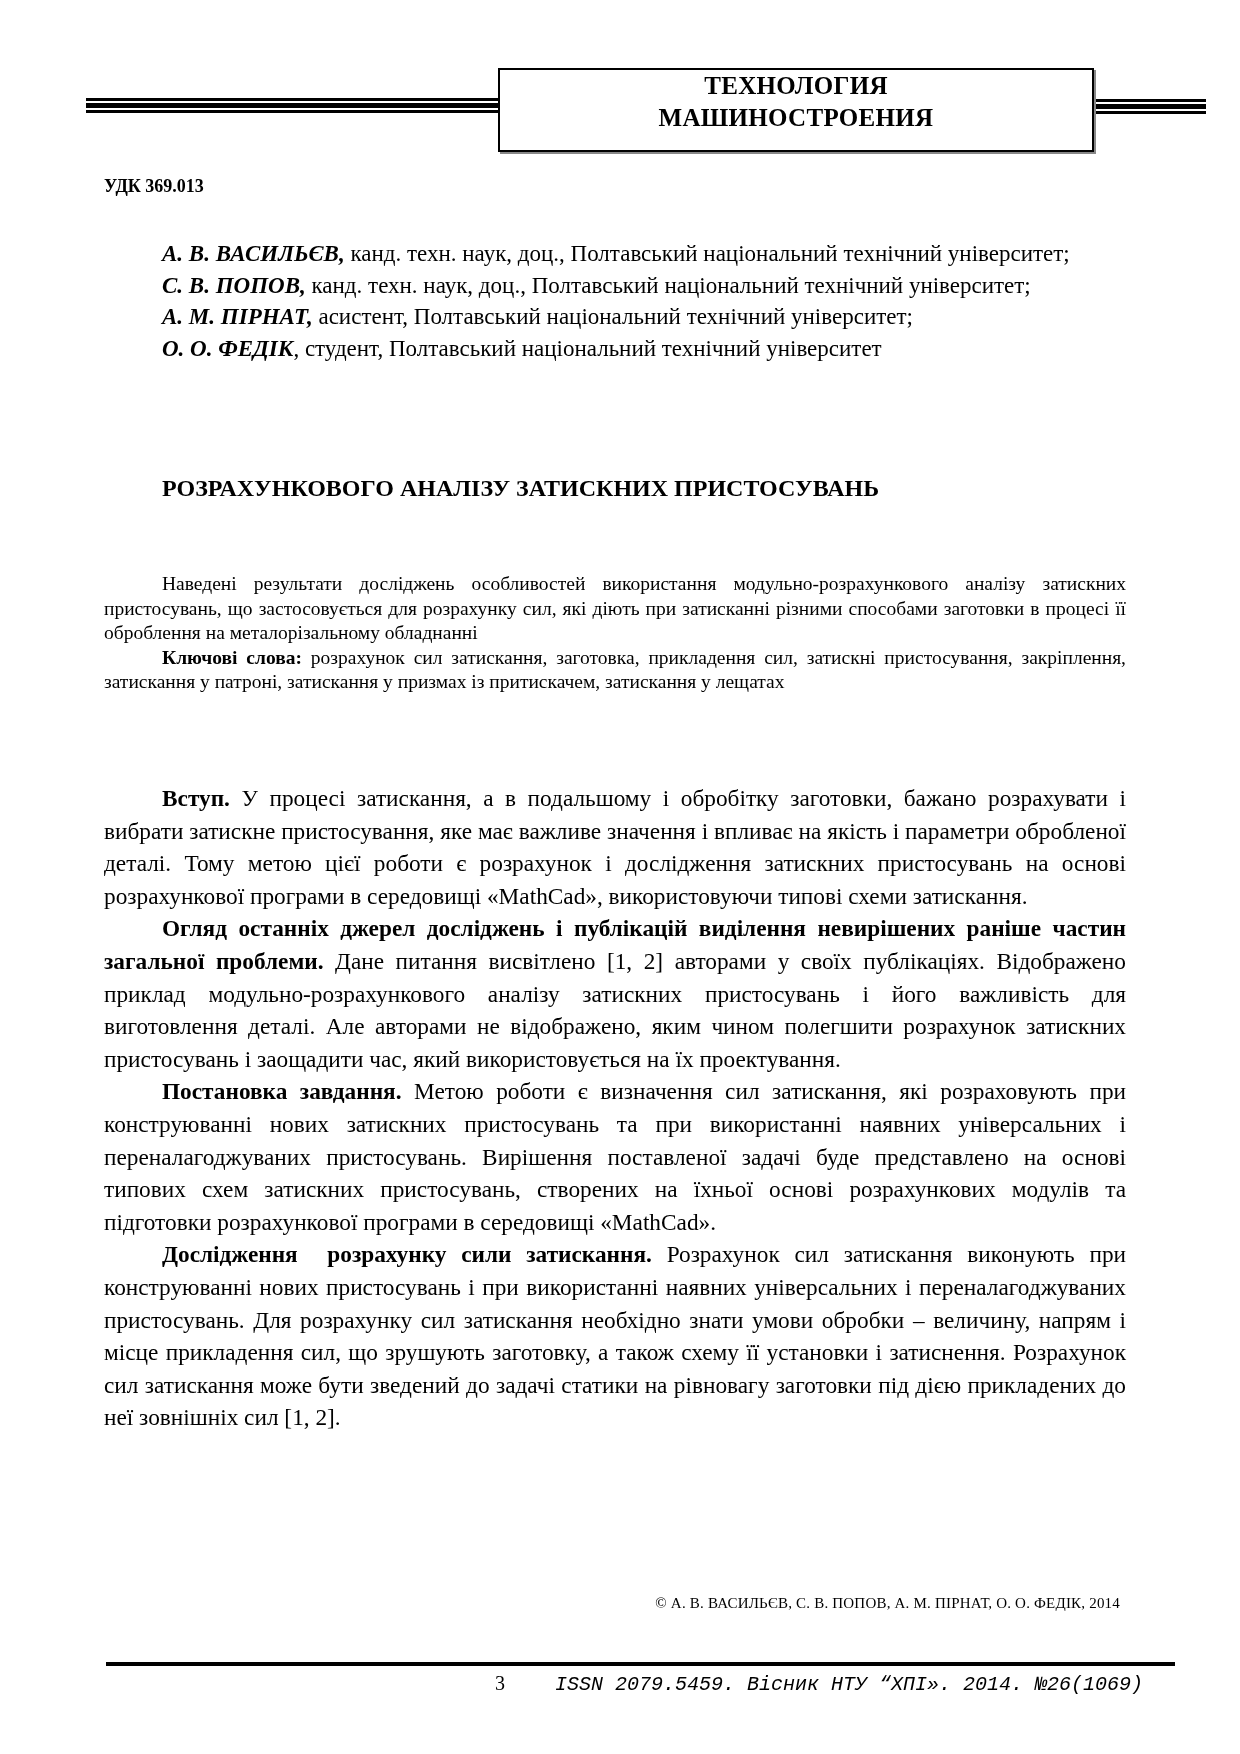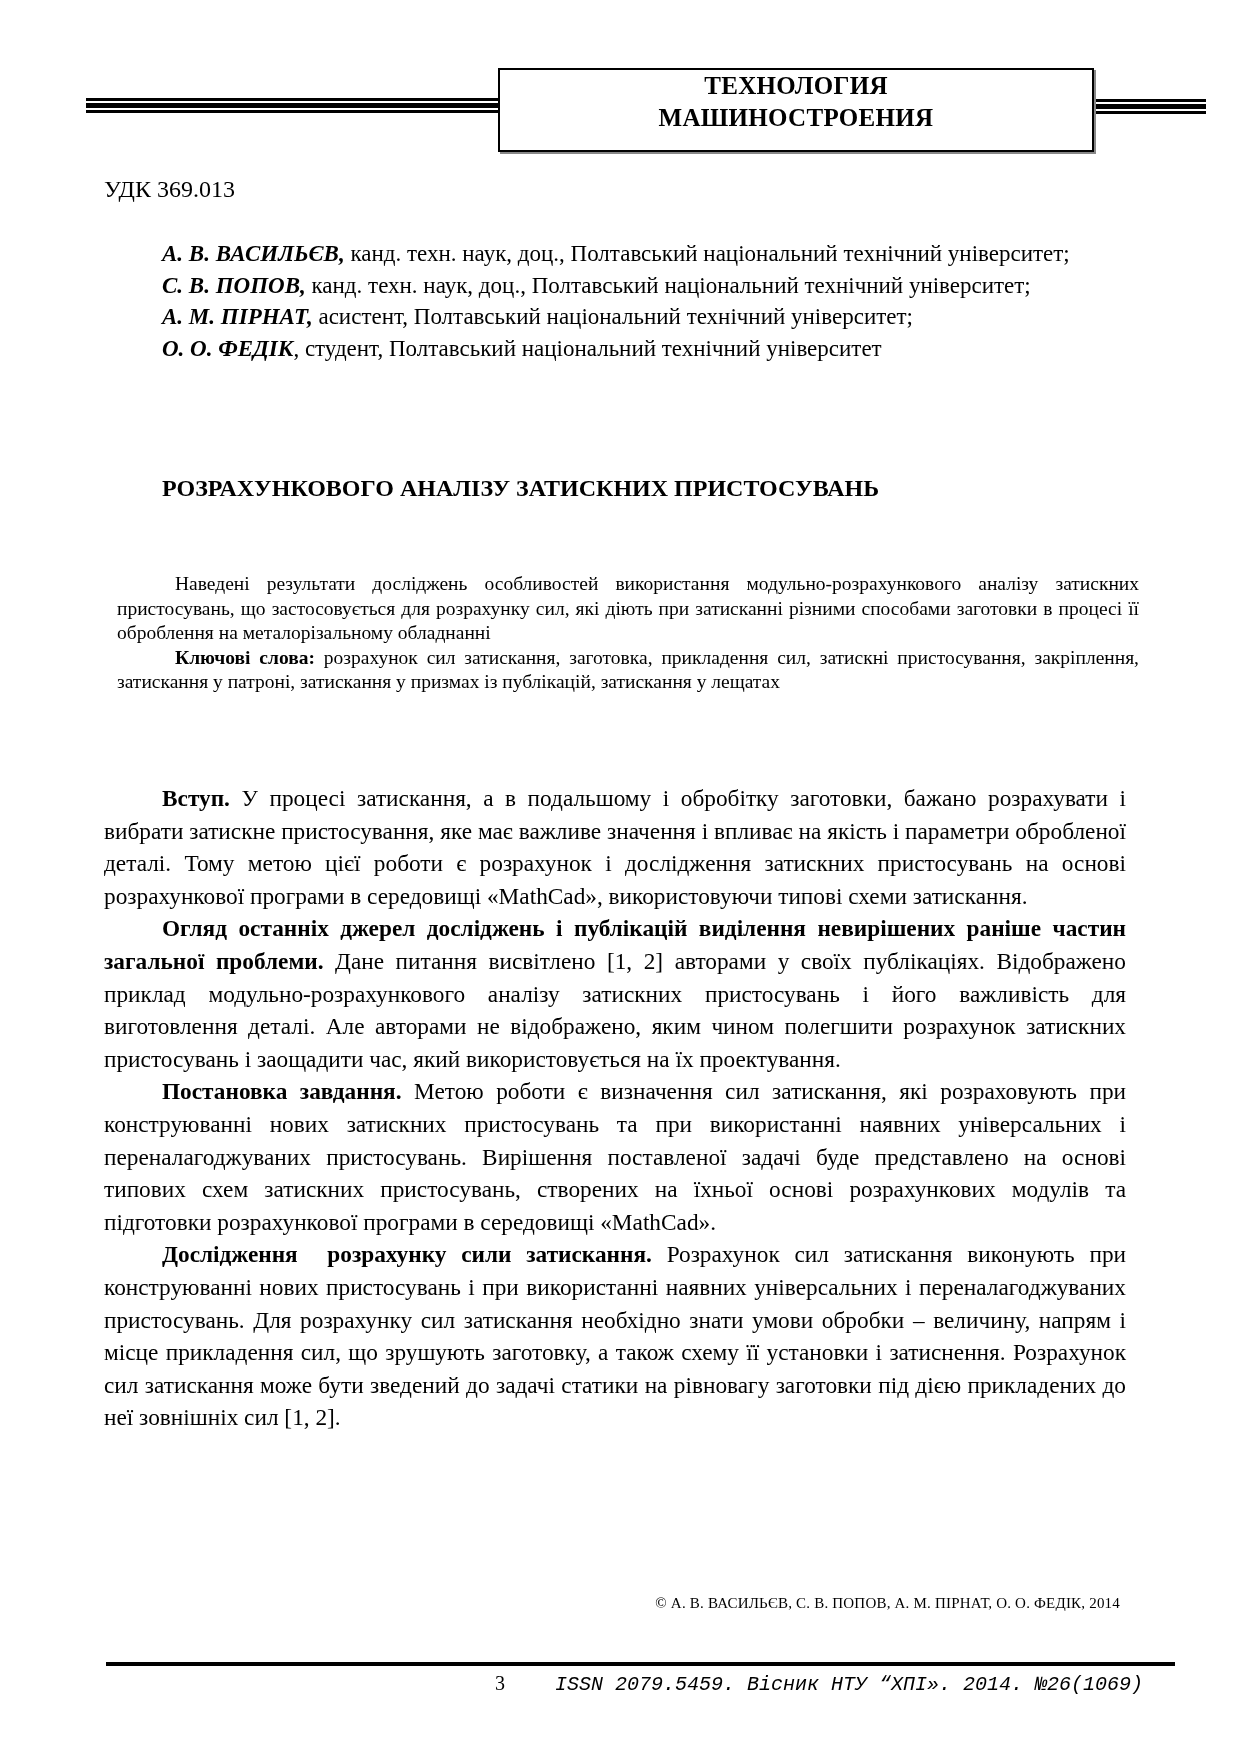--- a/index.html
+++ b/index.html
@@ -10,25 +10,25 @@
   .rule-group { position: absolute; }
   .rule-group .l1 { position: absolute; left: 0; right: 0; top: 0; height: 3px; background: #000; }
   .rule-group .l2 { position: absolute; left: 0; right: 0; top: 5px; height: 5px; background: #000; }
   .rule-group .l3 { position: absolute; left: 0; right: 0; top: 12px; height: 3px; background: #000; }
   .header-box {
     position: absolute; left: 498px; top: 68px; width: 596px; height: 84px;
     border: 2px solid #000; box-shadow: 2px 2px 0 #888; box-sizing: border-box; background: #fff;
     display: flex; flex-direction: column; align-items: center; 
     font-weight: bold; font-size: 25px; line-height: 32px; letter-spacing: 0.3px;
   }
-  .udk { position: absolute; left: 104px; top: 176px; font-weight: normal; font-size: 24px; }
+  .udk { position: absolute; left: 104px; top: 176px; font-weight: bold; font-size: 18px; }
   .authors { position: absolute; left: 162px; top: 238px; width: 980px; font-size: 23px; line-height: 31.5px; }
   .authors .name { font-weight: bold; font-style: italic; }
   .title { position: absolute; left: 162px; top: 472px; width: 960px; font-weight: bold; font-size: 24px; line-height: 32px; }
-  .abstract { position: absolute; left: 104px; top: 572px; width: 1022px; font-size: 19.5px; line-height: 24.5px; text-align: justify; margin-left: 13px; }
+  .abstract { position: absolute; left: 104px; top: 572px; width: 1022px; font-size: 19.5px; line-height: 24.5px; text-align: justify; }
   .abstract p { margin: 0; text-indent: 58px; }
   .abstract .kw-label { font-weight: bold; }
   .body-text { position: absolute; left: 104px; top: 782px; width: 1022px; font-size: 23.3px; line-height: 32.6px; text-align: justify; }
   .body-text p { margin: 0; text-indent: 58px; }
   .body-text b { font-weight: bold; }
   .copyright { position: absolute; right: 120px; top: 1595px; font-size: 15px; letter-spacing: 0.2px; }
   .footer-rule { position: absolute; left: 106px; top: 1662px; width: 1069px; height: 4px; background: #000; }
   .footer { position: absolute; left: 495px; top: 1672px; font-size: 20px; }
   .footer .page-num { display: inline-block; width: 60px; }
   .footer .journal { font-style: italic; font-family: Liberation Mono, monospace; }
@@ -68,21 +68,21 @@
     <span class="name">О. О. ФЕДІК</span><span>, студент, Полтавський національний технічний університет</span>
   </div>
 </div>
 
 <div class="title">
   <div>РОЗРАХУНКОВОГО АНАЛІЗУ ЗАТИСКНИХ ПРИСТОСУВАНЬ</div>
 </div>
 
 <div class="abstract">
   <p>Наведені результати досліджень особливостей використання модульно-розрахункового аналізу затискних пристосувань, що застосовується для розрахунку сил, які діють при затисканні різними способами заготовки в процесі її оброблення на металорізальному обладнанні</p>
-  <p><span class="kw-label">Ключові слова:</span><span> розрахунок сил затискання, заготовка, прикладення сил, затискні пристосування, закріплення, затискання у патроні, затискання у призмах із публікацій, затискання у лещатах</span></p>
+  <p><span class="kw-label">Ключові слова:</span><span> розрахунок сил затискання, заготовка, прикладення сил, затискні пристосування, закріплення, затискання у патроні, затискання у призмах із притискачем, затискання у лещатах</span></p>
 </div>
 
 <div class="body-text">
   <p><b>Вступ.</b><span> У процесі затискання, а в подальшому і обробітку заготовки, бажано розрахувати і вибрати затискне пристосування, яке має важливе значення і впливає на якість і параметри обробленої деталі. Тому метою цієї роботи є розрахунок і дослідження затискних пристосувань на основі розрахункової програми в середовищі  «MathCad», використовуючи типові схеми затискання.</span></p>
   <p><b>Огляд останніх джерел досліджень і публікацій виділення невирішених раніше частин загальної проблеми.</b><span> Дане питання висвітлено [1, 2] авторами у своїх публікаціях. Відображено приклад модульно-розрахункового аналізу затискних пристосувань і його важливість для виготовлення деталі. Але авторами не відображено,  яким чином полегшити розрахунок затискних пристосувань і заощадити час, який використовується на їх проектування.</span></p>
   <p><b>Постановка завдання.</b><span> Метою роботи є визначення сил затискання, які розраховують при конструюванні нових затискних пристосувань та при використанні наявних універсальних і переналагоджуваних пристосувань. Вирішення поставленої задачі буде представлено на основі типових схем затискних пристосувань, створених на їхньої основі розрахункових модулів та підготовки розрахункової програми в середовищі «MathCad».</span></p>
   <p><b style="white-space:pre">Дослідження  розрахунку сили затискання.</b><span> Розрахунок сил затискання виконують при конструюванні нових пристосувань і при використанні наявних універсальних і переналагоджуваних пристосувань. Для розрахунку сил затискання необхідно знати умови обробки – величину, напрям і місце прикладення сил, що зрушують заготовку, а також схему її установки і затиснення. Розрахунок сил затискання може бути зведений до задачі статики на рівновагу заготовки під дією прикладених до неї зовнішніх сил [1, 2].</span></p>
 </div>
 
 <div class="copyright">©  А. В. ВАСИЛЬЄВ, С. В. ПОПОВ, А. М. ПІРНАТ, О. О. ФЕДІК, 2014</div>

